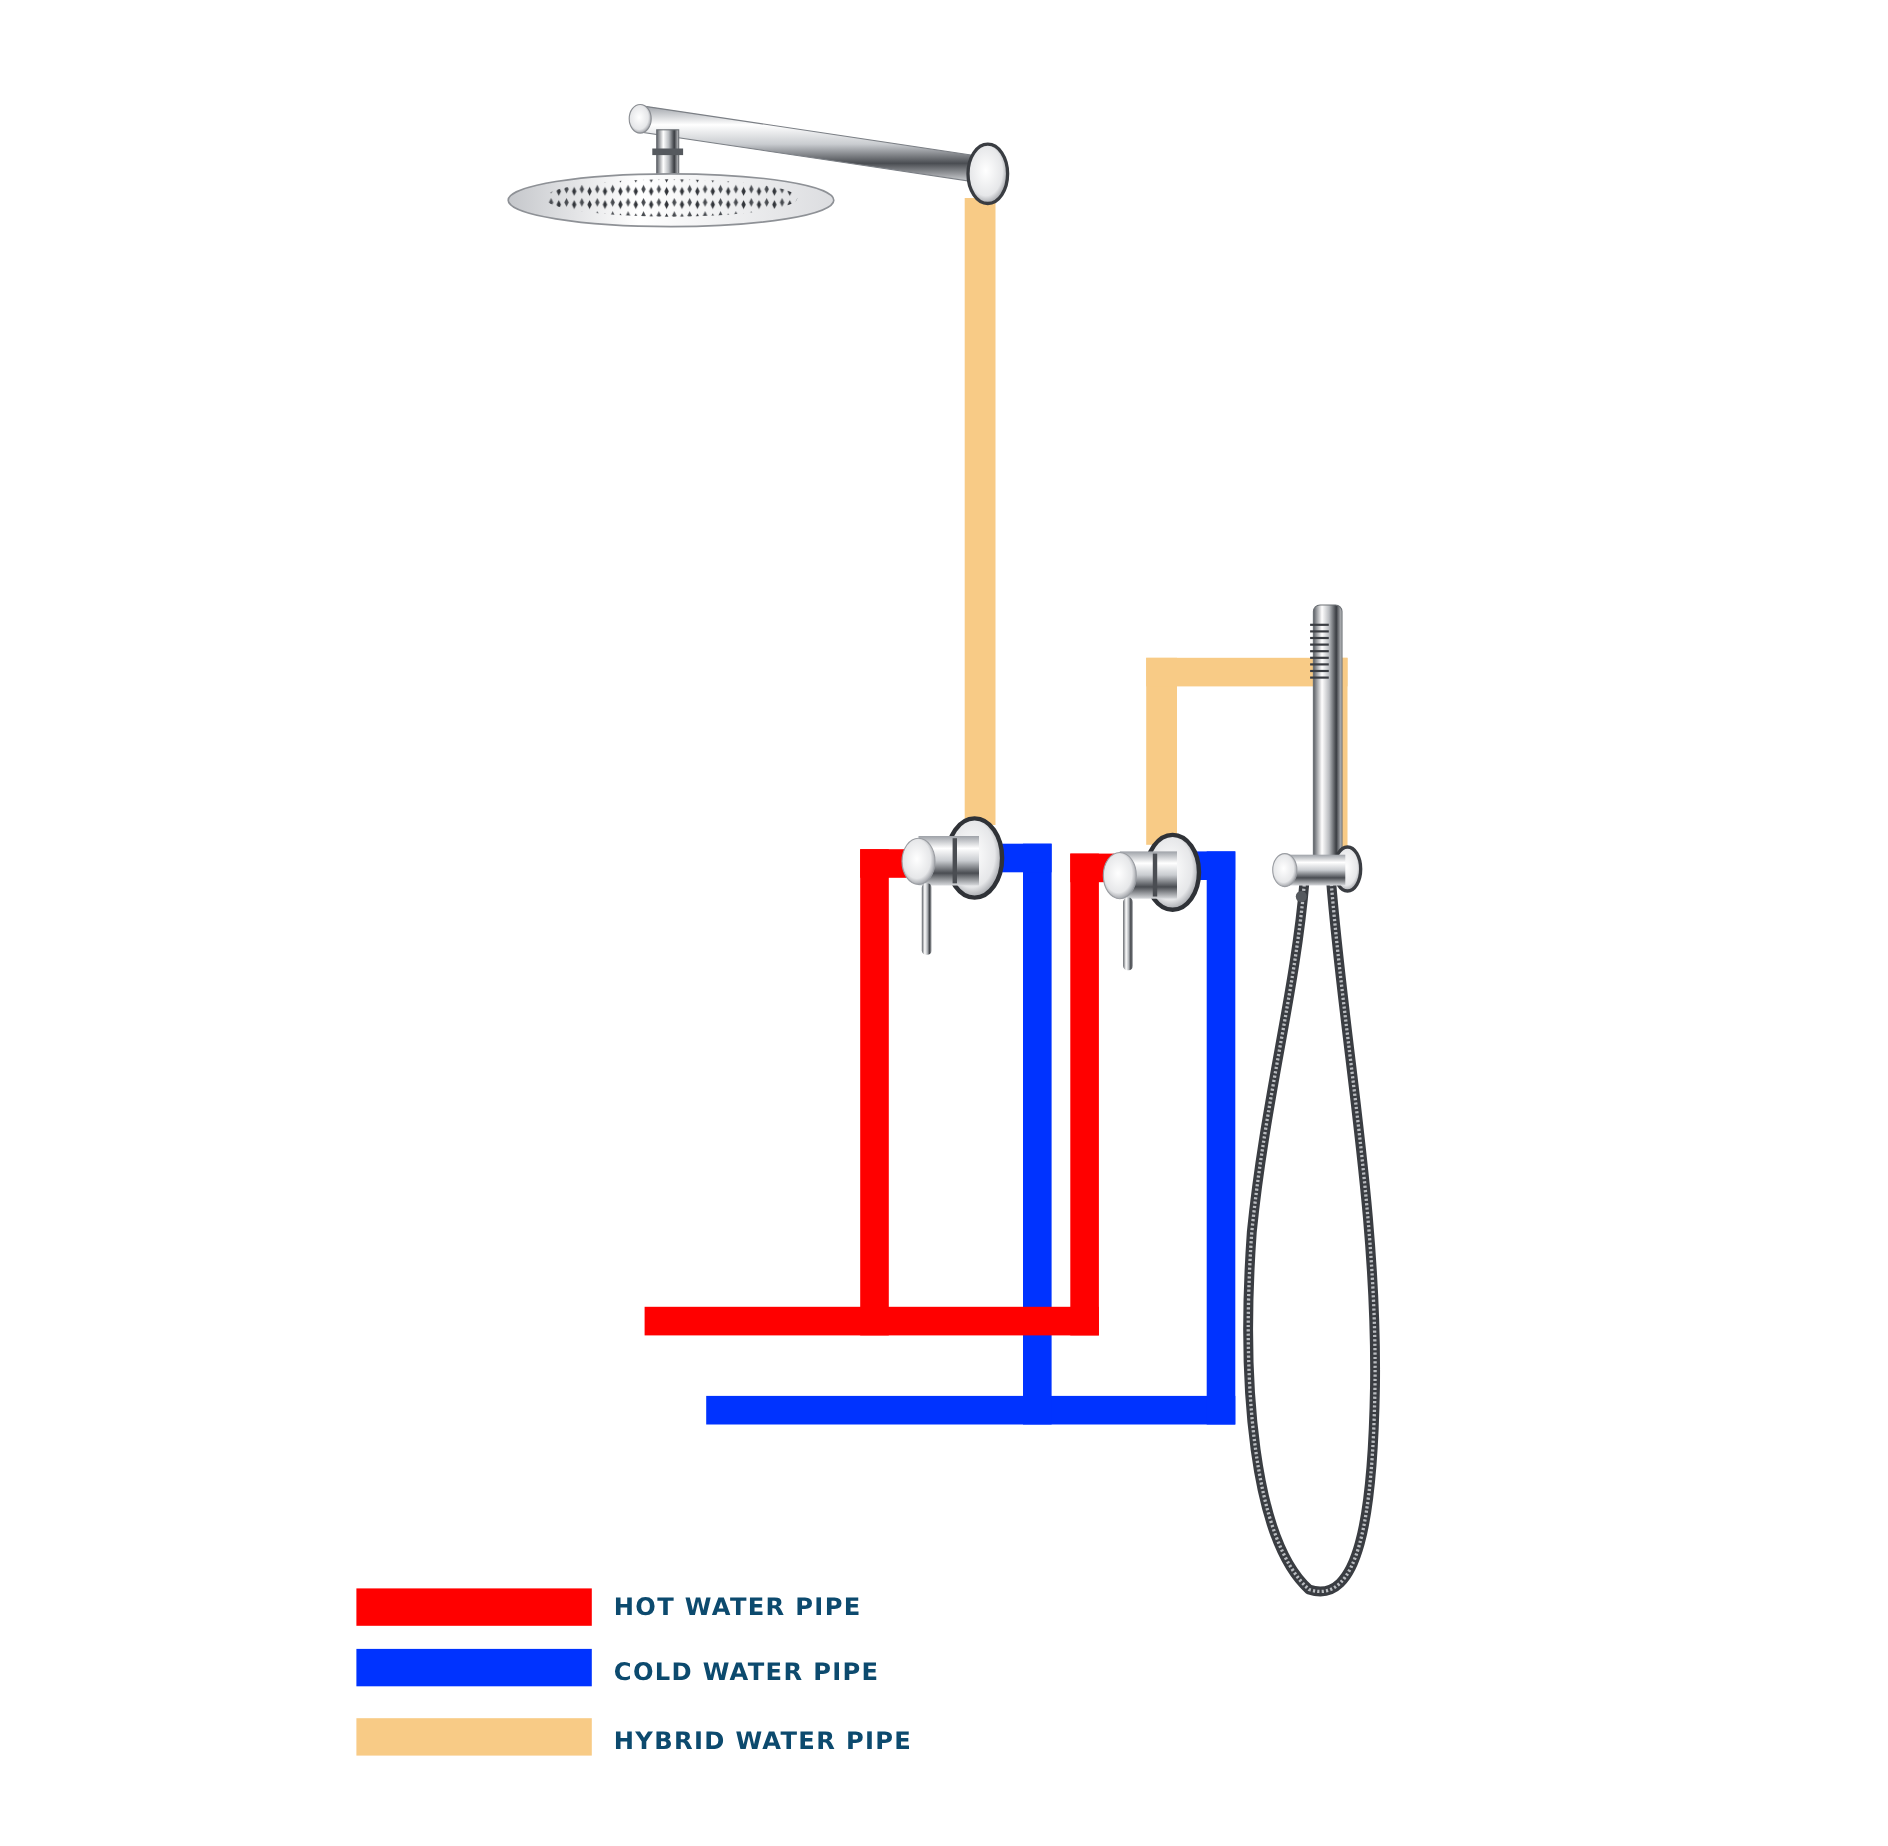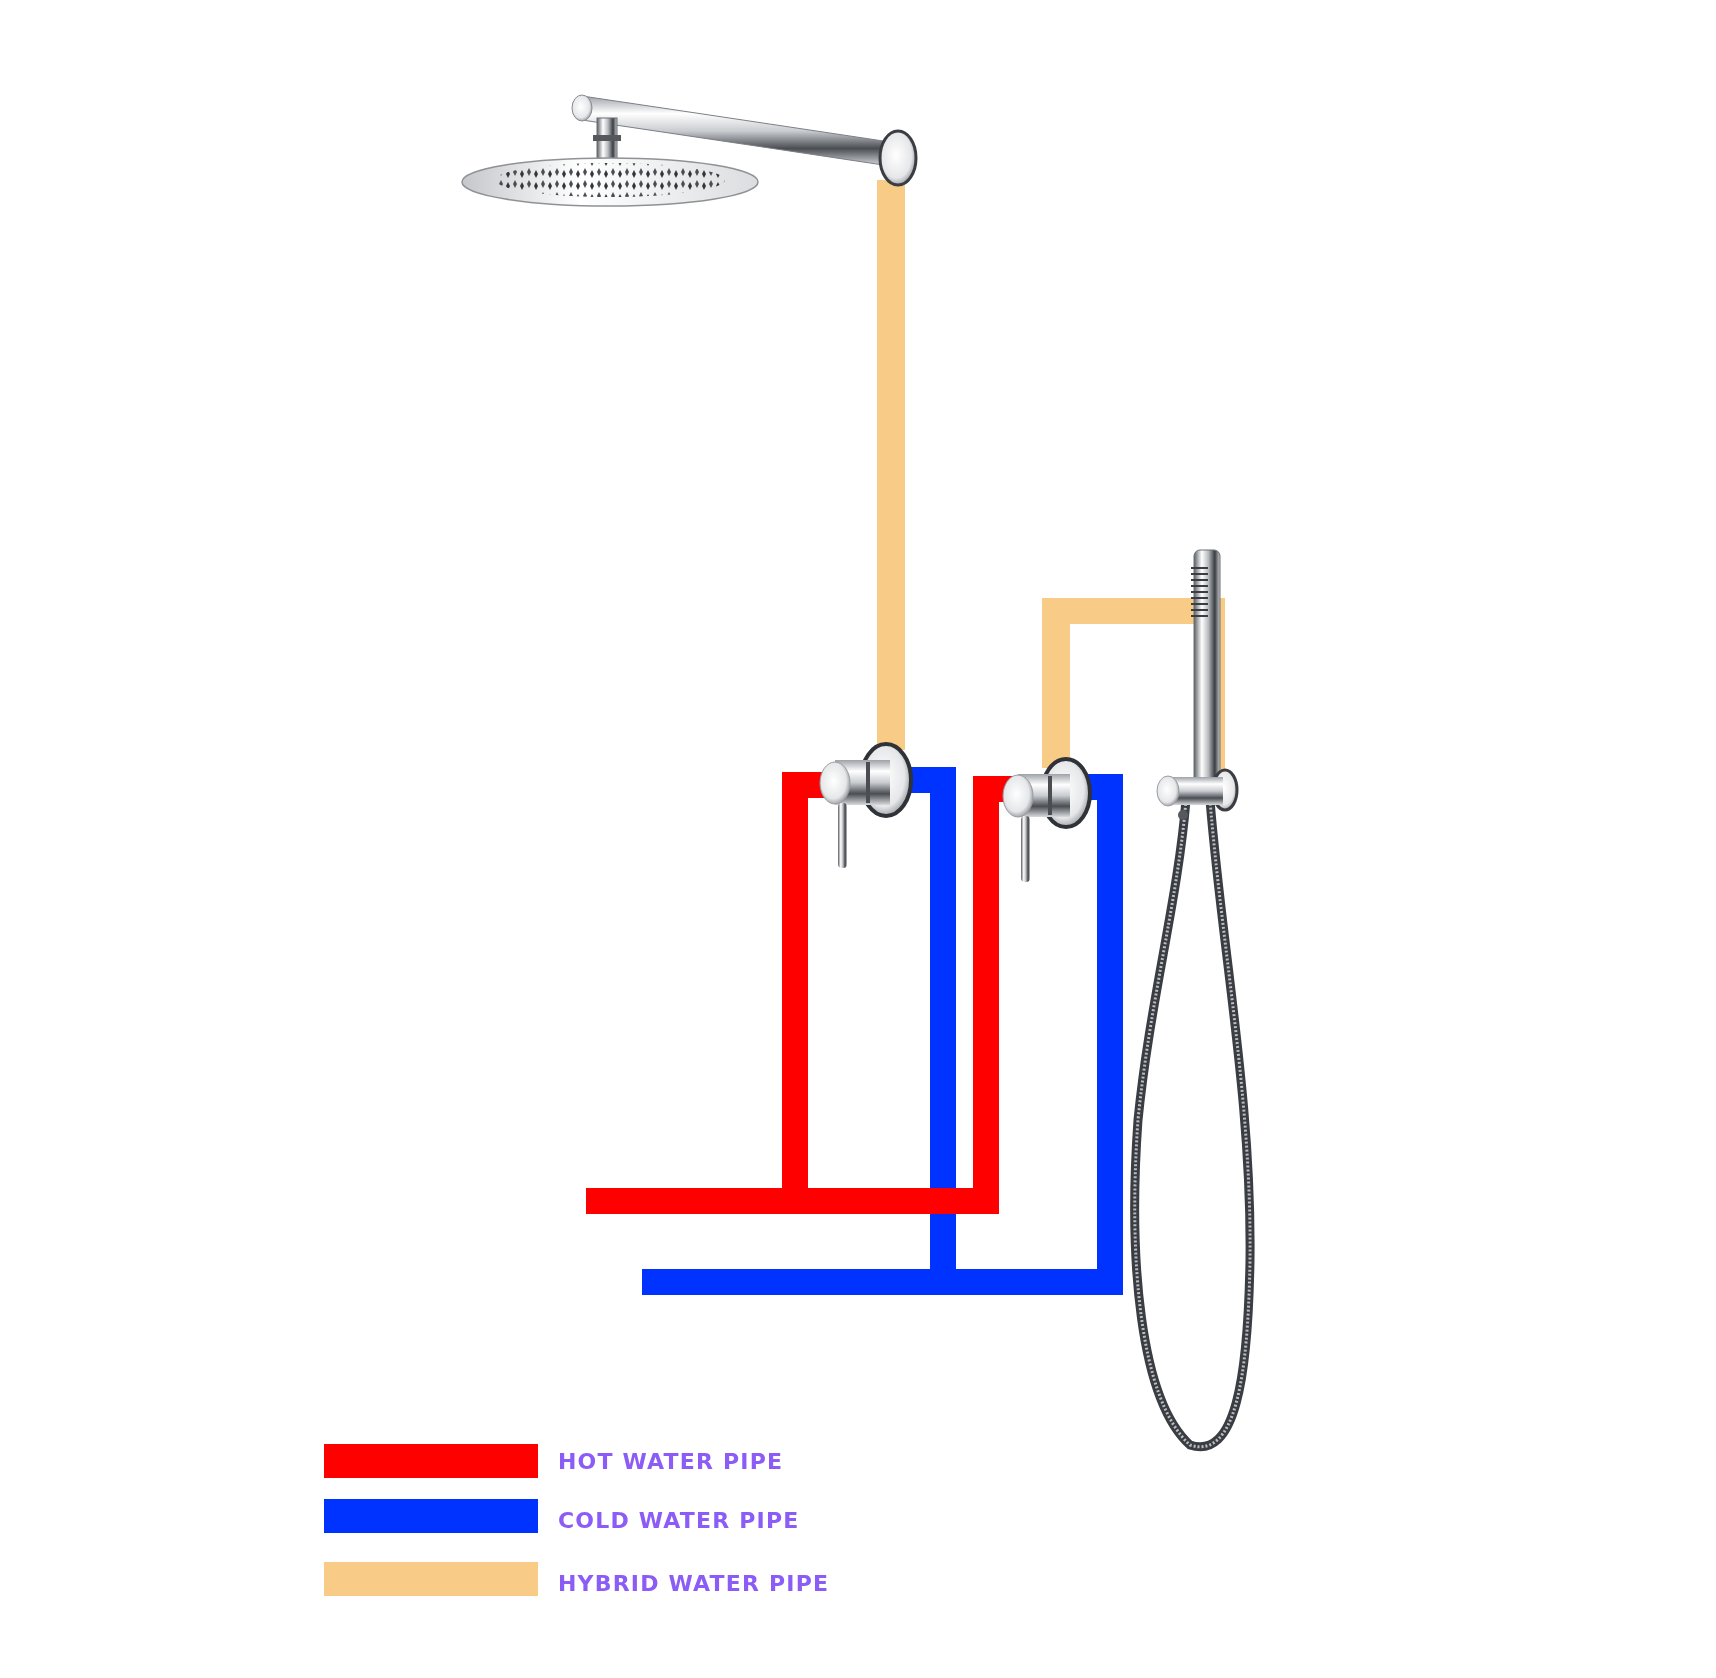--- a/index.html
+++ b/index.html
@@ -1,21 +1,21 @@
 <!DOCTYPE html>
 <html><head>
 <meta charset="utf-8">
 <style>
   html, body { margin: 0; padding: 0; background: #ffffff; }
   body { width: 1716px; height: 1678px; position: relative; overflow: hidden; font-family: "DejaVu Sans", sans-serif; }
   #diagram { position: absolute; left: 0; top: 0; width: 1716px; height: 1678px; }
   .legend { position: absolute; left: 0; top: 0; }
   .legend-item { position: absolute; left: 324px; height: 34px; display: flex; align-items: center; }
   .legend-swatch { width: 214px; height: 34px; }
-  .legend-label { position: absolute; left: 234px; white-space: nowrap; font-family: "DejaVu Sans", sans-serif; font-weight: bold; font-size: 22px; letter-spacing: 1.2px; color: #8b5cf6; }
+  .legend-label { position: absolute; left: 234px; white-space: nowrap; font-family: "DejaVu Sans", sans-serif; font-weight: bold; font-size: 22px; letter-spacing: 1.2px; color: #0c4a6e; }
 </style>
 </head>
 <body>
 
 <svg id="diagram" width="1716" height="1678" viewBox="0 0 1716 1678" xmlns="http://www.w3.org/2000/svg">
   <defs>
     <linearGradient id="chromeV" x1="0" y1="0" x2="0" y2="1">
       <stop offset="0" stop-color="#9ea2a8"></stop>
       <stop offset="0.25" stop-color="#ffffff"></stop>
       <stop offset="0.5" stop-color="#c9ccd0"></stop>

